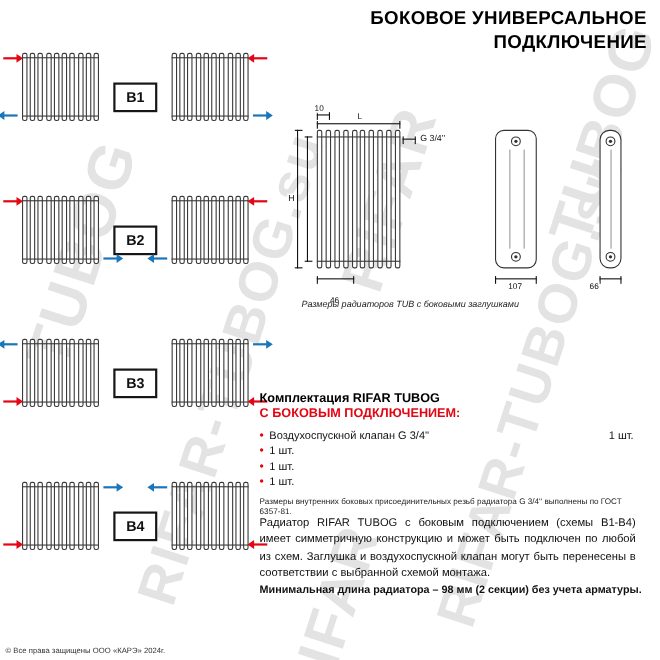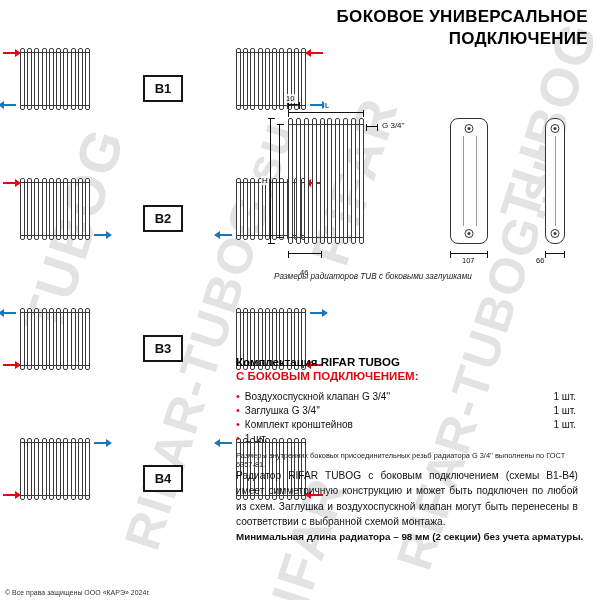--- a/index.html
+++ b/index.html
@@ -11,21 +11,21 @@
   .wm{position:absolute;z-index:0;color:#e3e3e3;font-weight:800;white-space:nowrap;
       transform:rotate(-72deg);pointer-events:none;letter-spacing:2px;}
   .content{position:absolute;inset:0;z-index:1;}
 
   
   .page-title{position:absolute;top:6px;right:12px;text-align:right;
     font-size:17px;font-weight:800;line-height:1.3;letter-spacing:.3px;color:#000;}
 
   
   .schemes{position:absolute;left:20px;top:48px;}
-  .scheme-row{display:flex;align-items:center;margin-bottom:68px;gap:40px;}
+  .scheme-row{display:flex;align-items:center;margin-bottom:68px;}
   .rad-unit{position:relative;width:70px;height:62px;}
   .scheme-label{min-width:28px;height:23px;border:2px solid #161616;display:flex;
     align-items:center;justify-content:center;font-weight:700;font-size:13px;
     margin:18px 13px 0 13px;padding:0 4px;background:#fff;}
   .radiator{position:relative;width:100%;height:100%;display:flex;
     justify-content:space-between;align-items:stretch;}
   .tube{width:5px;border:1px solid #3a3a3a;border-radius:2px;background:#fff;box-sizing:border-box;}
   .rail{position:absolute;left:0;right:0;height:0;border-top:1.5px solid #3a3a3a;}
   .rail-top{top:4px;} .rail-bottom{bottom:4px;}
   
@@ -311,32 +311,30 @@
     <div class="kit-h1">Комплектация RIFAR TUBOG</div>
     <div class="kit-h2" style="color: rgb(227, 6, 19);">С БОКОВЫМ ПОДКЛЮЧЕНИЕМ:</div>
     <div class="kit-list">
         <div class="kit-item">
           <span class="bullet" style="color: rgb(227, 6, 19);">•</span>
           <span class="kit-name">Воздухоспускной клапан G 3/4''</span>
           <span class="kit-qty">1 шт.</span>
         </div>
         <div class="kit-item">
           <span class="bullet" style="color: rgb(227, 6, 19);">•</span>
-          <span class="kit-name">Заглушка G 3/4''</span>
-          <span class="kit-qty">1 шт.</span>
-        </div>
-        <div class="kit-item">
-          <span class="bullet" style="color: rgb(227, 6, 19);">•</span>
-          <span class="kit-name">Комплект кронштейнов</span>
           <span class="kit-qty">1 шт.</span>
         </div>
         <div class="kit-item">
           <span class="bullet" style="color: rgb(227, 6, 19);">•</span>
           <span class="kit-qty">1 шт.</span>
         </div>
+        <div class="kit-item">
+          <span class="bullet" style="color: rgb(227, 6, 19);">•</span>
+          <span class="kit-qty">1 шт.</span>
+        </div>
       </div>
     <div class="kit-note">Размеры внутренних боковых присоединительных резьб радиатора G 3/4'' выполнены по ГОСТ 6357-81.</div>
   </div>
 
   <div class="descr">Радиатор RIFAR TUBOG с боковым подключением (схемы В1-В4) имеет симметричную конструкцию и может быть подключен по любой из схем. Заглушка и воздухоспускной клапан могут быть перенесены в соответствии с выбранной схемой монтажа.</div>
   <div class="descr-bold">Минимальная длина радиатора – 98 мм (2 секции) без учета арматуры.</div>
 
   <div class="footer">© Все права защищены ООО «КАРЭ» 2024г.</div>
 </div>
 

